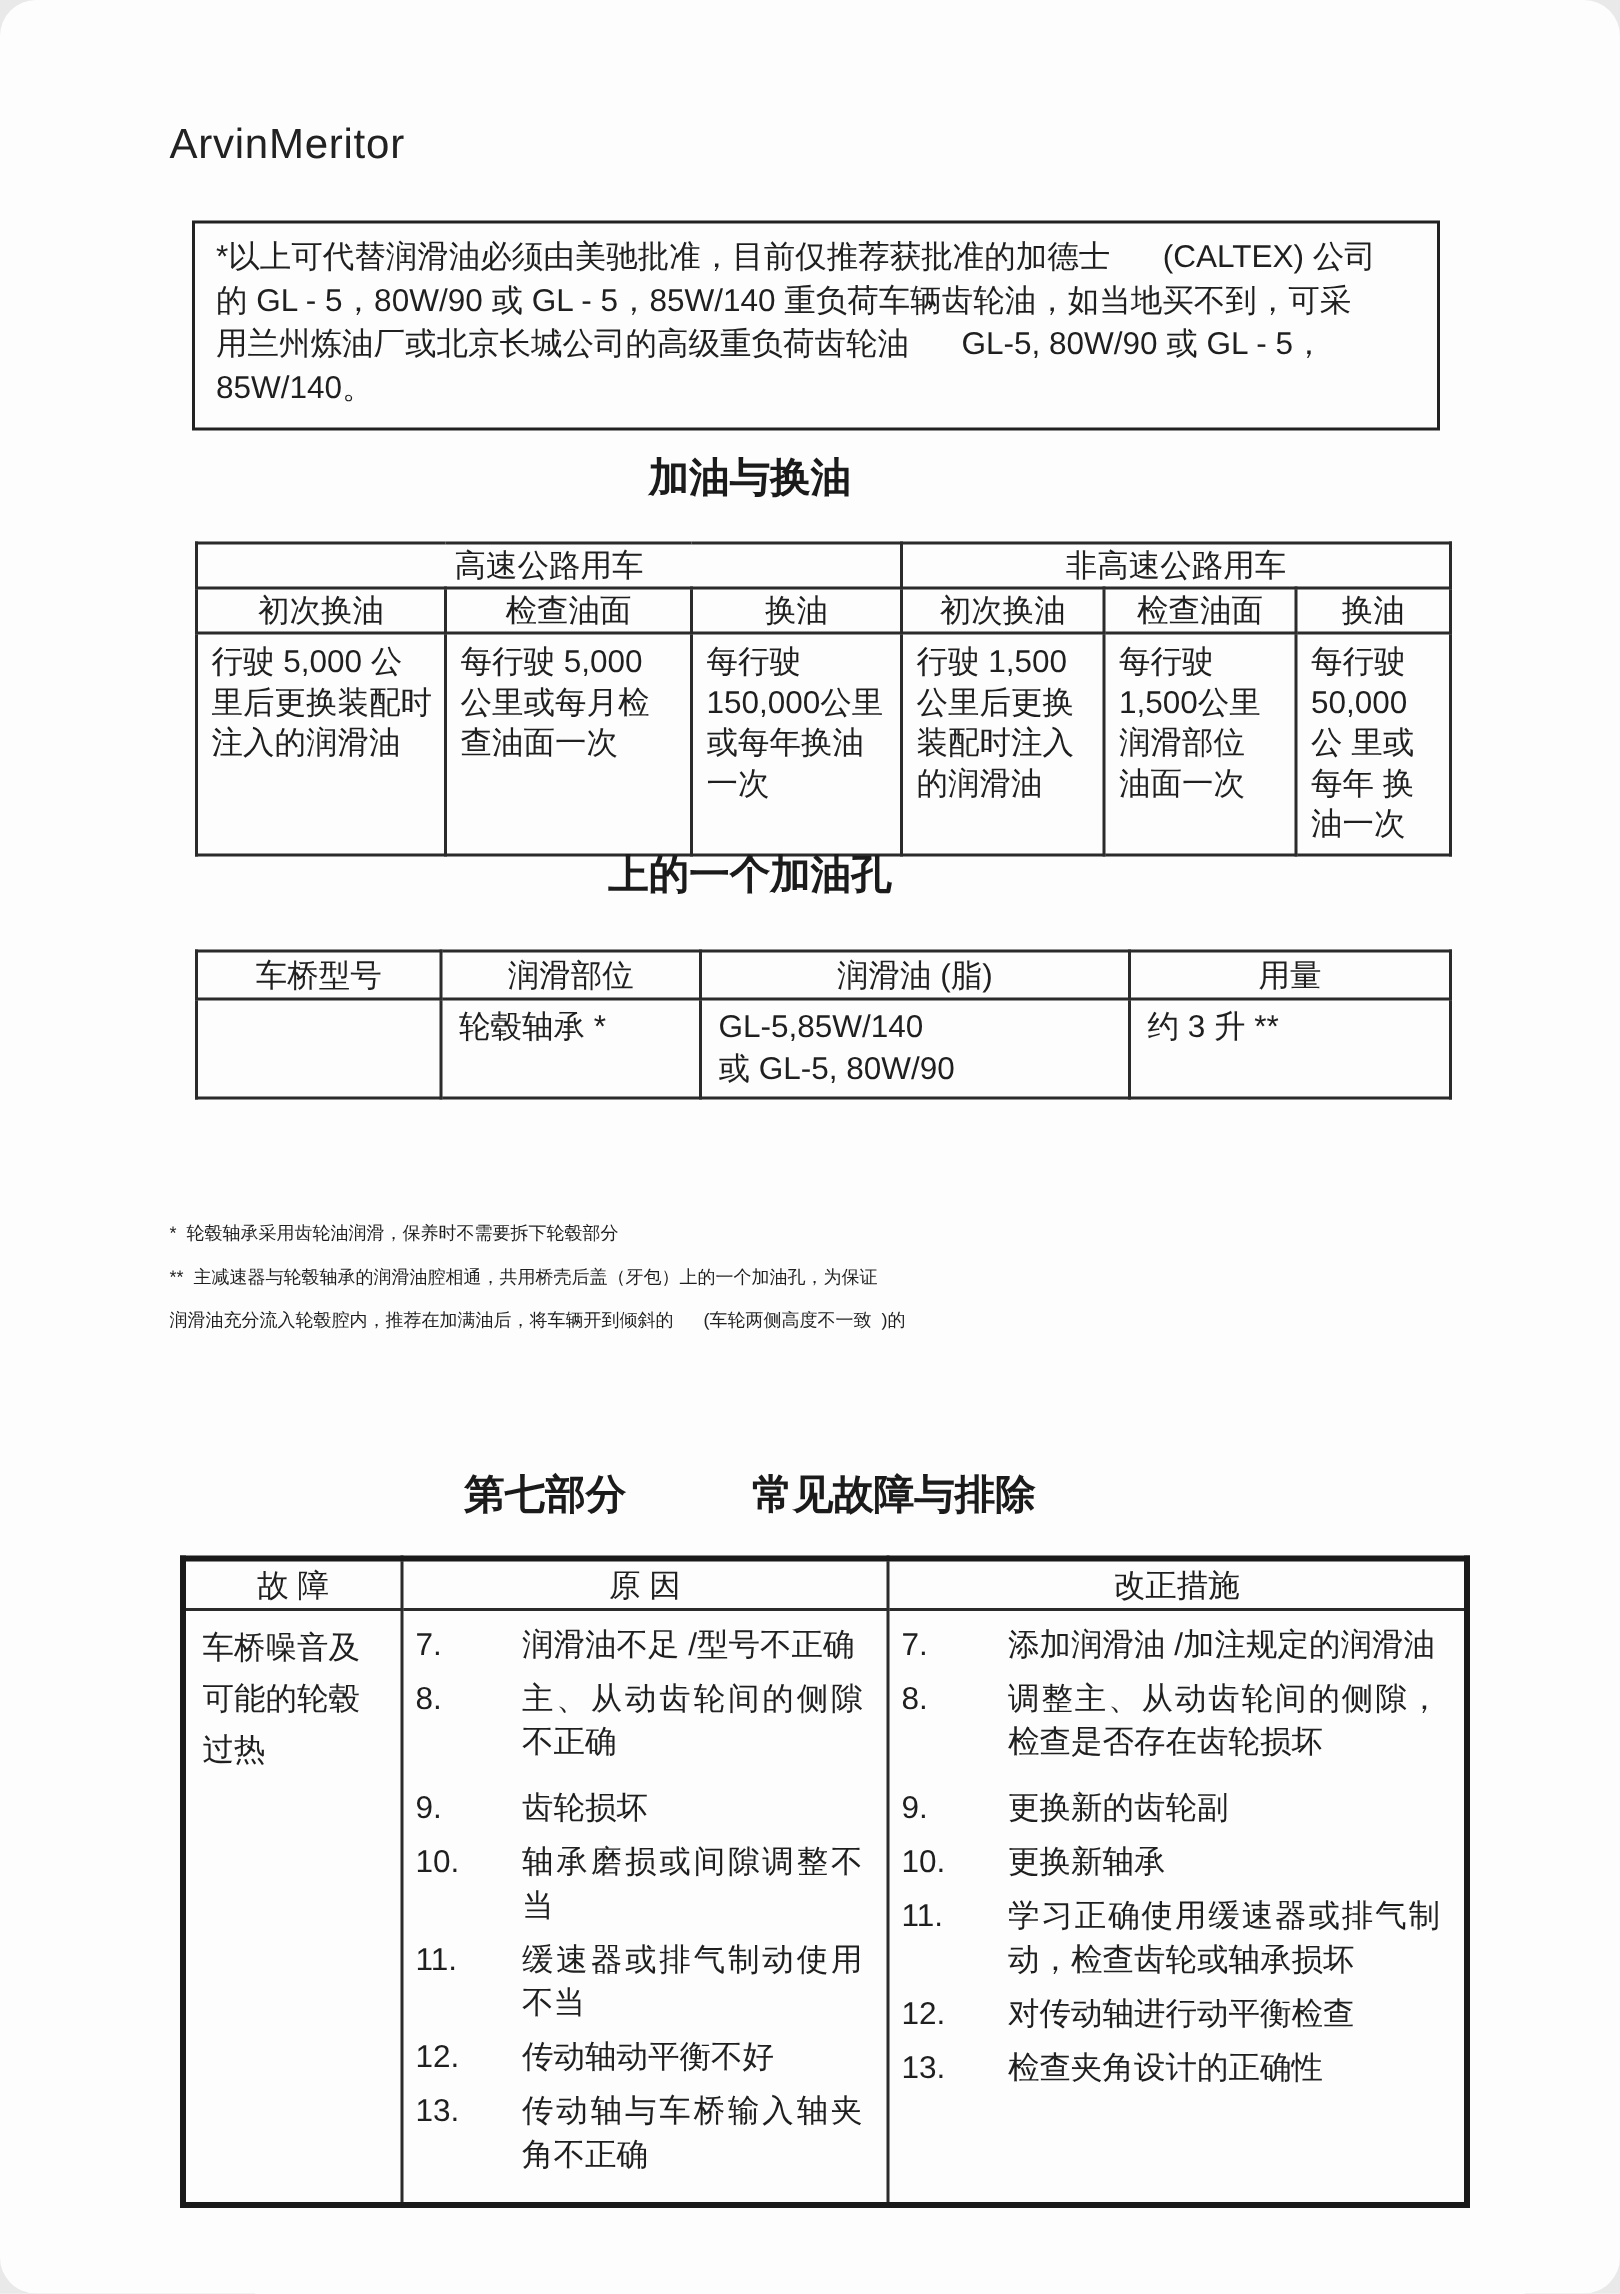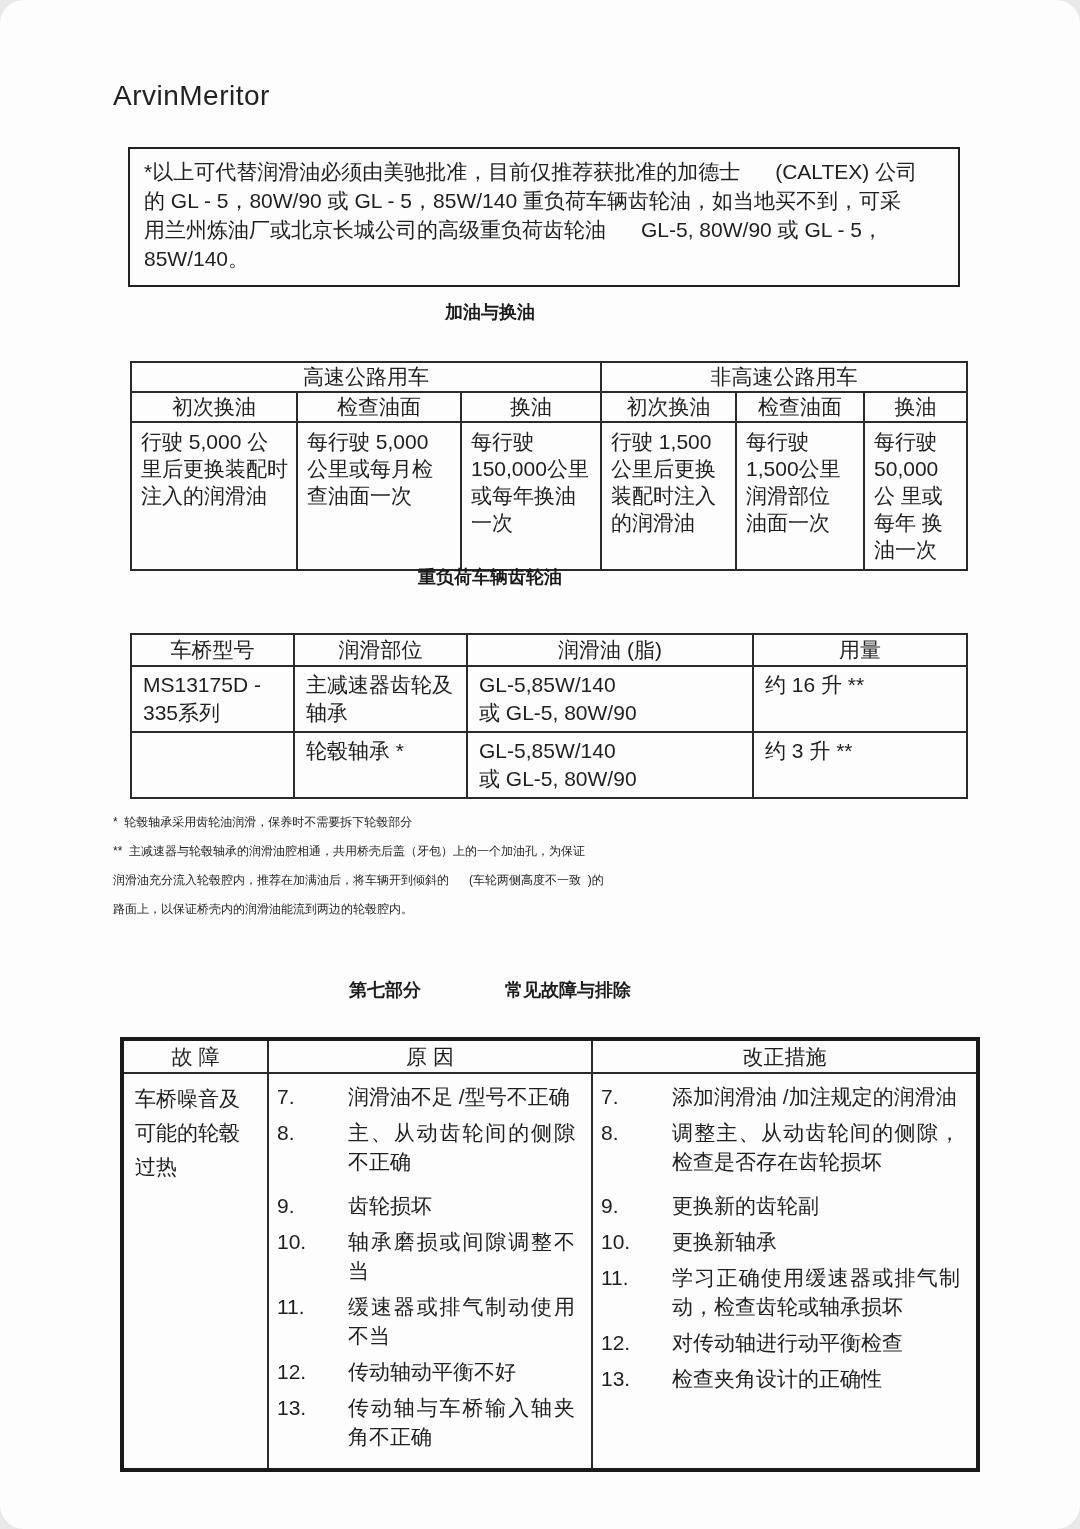--- a/index.html
+++ b/index.html
@@ -13,22 +13,22 @@
     position:absolute; left:113px; top:80px;
     font-size:28px; font-weight:500; letter-spacing:0.5px; color:#222;
   }
   .note-box {
     position:absolute; left:128px; top:147px; width:832px;
     border:2px solid #222; padding:8px 14px 12px 14px;
     font-size:21px; line-height:29px;
   }
   .pre-line { white-space:pre-wrap; }
   .sec-title {
-    position:absolute; left:0; width:980px; text-align:center;
-    font-size:18px; font-weight:600; color:#1b1b1b;
+    position:absolute; left:10px; width:980px; text-align:center;
+    font-size:27px; font-weight:600; color:#1b1b1b;
   }
   #title-refill { top:300px; }
   #title-capacity { top:565px; }
   #title-section7 { top:978px; display:flex; justify-content:center; gap:84px; }
 
   table { border-collapse:collapse; table-layout:fixed; background:#fdfdfd; }
   td,th { border:2px solid #2b2b2b; font-weight:normal; font-size:21px; }
 
   
   #refill-table { position:absolute; left:130px; top:361px; width:836px; }
@@ -98,68 +98,55 @@
       <td>行驶 5,000 公里后更换装配时注入的润滑油</td>
       <td>每行驶 5,000 公里或每月检查油面一次</td>
       <td>每行驶 150,000公里 或每年换油 一次</td>
       <td>行驶 1,500 公里后更换 装配时注入 的润滑油</td>
       <td>每行驶 1,500公里 润滑部位 油面一次</td>
       <td>每行驶 50,000公 里或每年 换油一次</td>
     </tr>
   </tbody>
     </table>
 
-  <div class="sec-title" id="title-capacity">重负荷车辆齿轮油</div>
+  <div class="sec-title" id="title-capacity">上的一个加油孔</div>
 
   <table id="capacity-table">
     <colgroup>
       <col style="width:163px">
         <col style="width:173px">
         <col style="width:286px">
         <col style="width:214px">
     </colgroup>
     <tbody>
         <tr>
       <th>车桥型号</th>
       <th>润滑部位</th>
       <th>润滑油 (脂)</th>
       <th>用量</th>
     </tr>
     <tr>
       <td>
-        <div>MS13175D -</div>
-        <div>335系列</div>
-      </td>
-      <td>主减速器齿轮及轴承</td>
-      <td>
-        <div>GL-5,85W/140</div>
-        <div>或 GL-5, 80W/90</div>
-      </td>
-      <td>约 16 升 **</td>
-    </tr>
-    <tr>
-      <td>
         <div></div>
         <div></div>
       </td>
       <td>轮毂轴承 *</td>
       <td>
         <div>GL-5,85W/140</div>
         <div>或 GL-5, 80W/90</div>
       </td>
       <td>约 3 升 **</td>
     </tr>
   </tbody>
     </table>
 
   <div class="footnotes">
     <div class="pre-line">*  轮毂轴承采用齿轮油润滑，保养时不需要拆下轮毂部分</div>
     <div class="pre-line">**  主减速器与轮毂轴承的润滑油腔相通，共用桥壳后盖（牙包）上的一个加油孔，为保证</div>
     <div class="pre-line">润滑油充分流入轮毂腔内，推荐在加满油后，将车辆开到倾斜的      (车轮两侧高度不一致  )的</div>
-    <div class="pre-line">路面上，以保证桥壳内的润滑油能流到两边的轮毂腔内。</div>
   </div>
 
   <div class="sec-title" id="title-section7">
     <span>第七部分</span>
     <span>常见故障与排除</span>
   </div>
 
   <table id="fault-table">
     <colgroup>
       <col style="width:146px">

